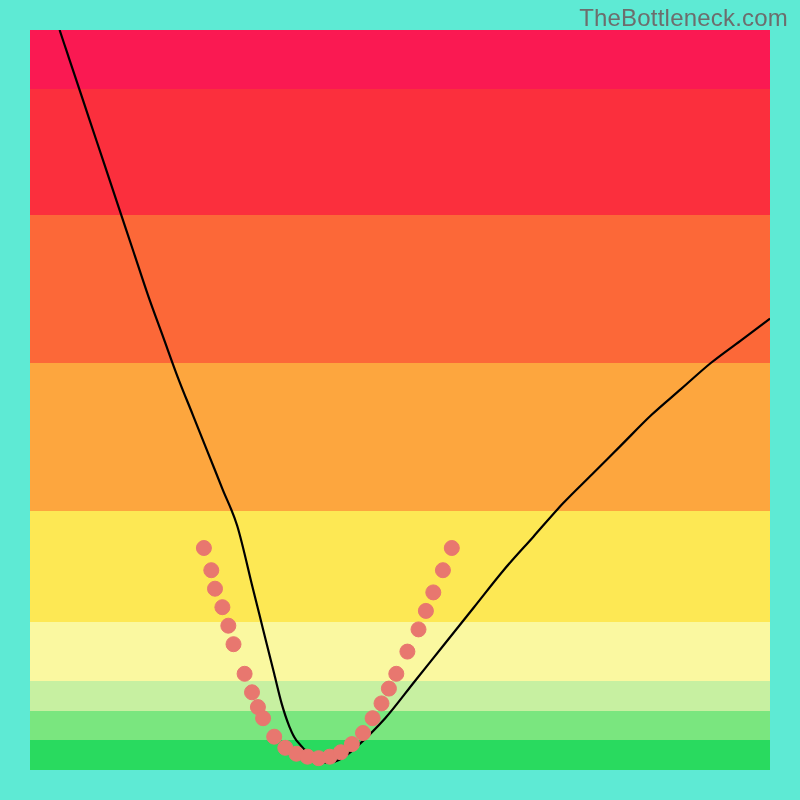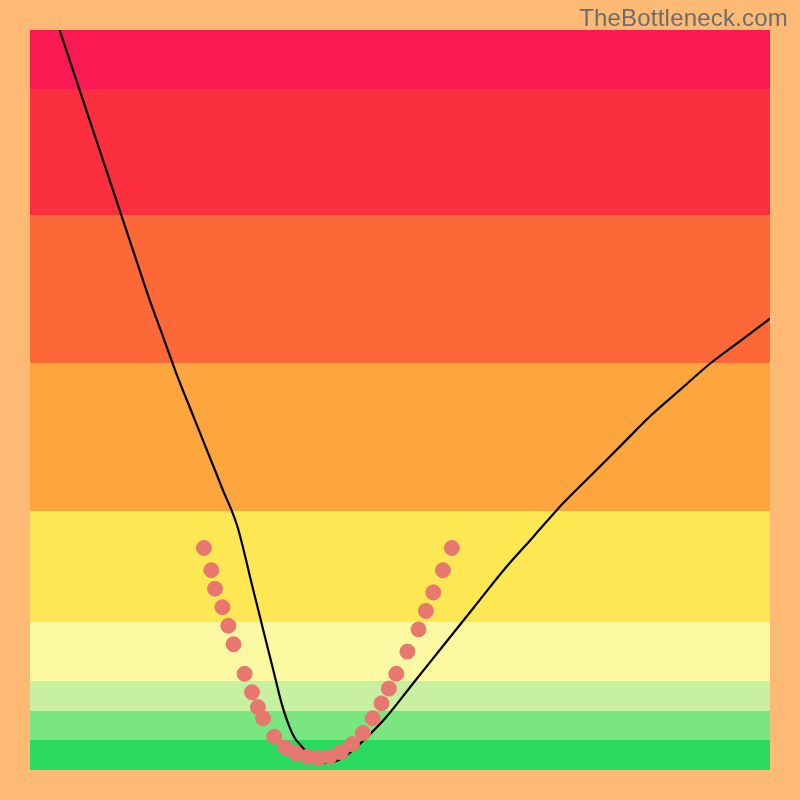--- a/index.html
+++ b/index.html
@@ -8,21 +8,21 @@
     width: 800px;
     height: 800px;
     overflow: hidden;
     background: #fff;
     font-family: Arial, Helvetica, sans-serif;
   }
   .stage {
     position: relative;
     width: 800px;
     height: 800px;
-    background: #fdba74;
+    background: #5eead4;
   }
   .watermark {
     position: absolute;
     top: 4px;
     right: 12px;
     color: #6d6d6d;
     font-size: 24px;
     font-weight: 400;
     letter-spacing: 0.2px;
     z-index: 5;

